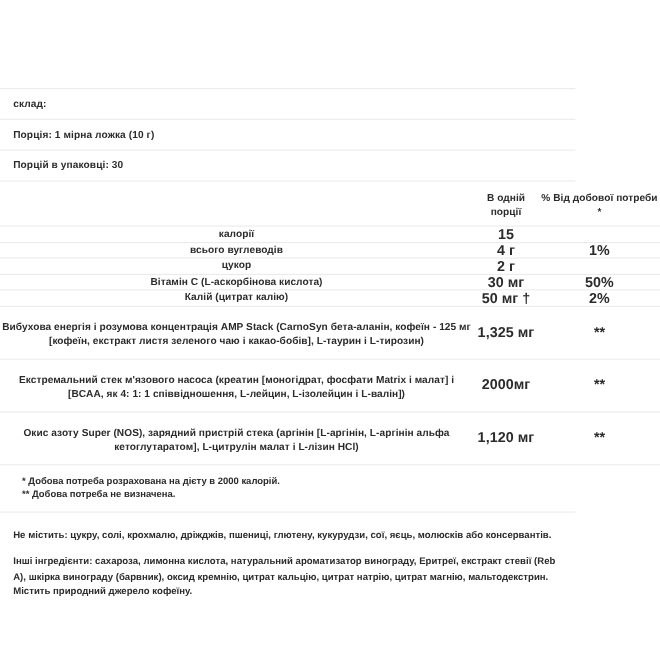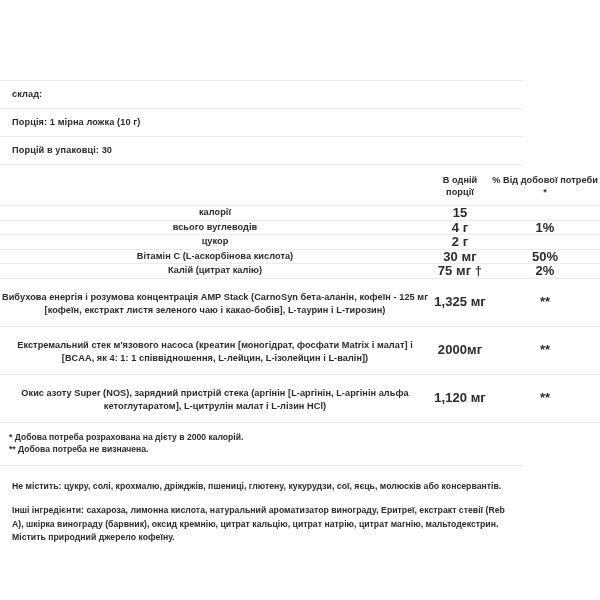--- a/index.html
+++ b/index.html
@@ -89,21 +89,21 @@
   .head-row .cell-name { padding-top: 9px; padding-bottom: 7px; }
 
   .blend .cell-name { padding-top: 12px; padding-bottom: 8px; }
   .blend .cell-amount,
   .blend .cell-dv { vertical-align: middle; }
 
   .dagger { white-space: nowrap; }
 
   
   .footnotes {
-    padding: 8px 12px 9px 9px;
+    padding: 8px 12px 9px 20px;
     font-size: 8.6px;
     font-weight: 700;
     line-height: 12.5px;
   }
   .footnotes div { white-space: nowrap; }
 
   .para {
     padding: 11px 12px 0 12px;
     font-size: 8.7px;
     font-weight: 700;
@@ -162,21 +162,21 @@
       </tr>
 
       <tr>
         <td class="cell-name">Вітамін С (L-аскорбінова кислота)</td>
         <td class="cell-amount">30 мг</td>
         <td class="cell-dv">50%</td>
       </tr>
 
       <tr>
         <td class="cell-name">Калій (цитрат калію)</td>
-        <td class="cell-amount dagger">75 мг †</td>
+        <td class="cell-amount dagger">50 мг †</td>
         <td class="cell-dv">2%</td>
       </tr>
 
       <tr class="blend">
         <td class="cell-name">Вибухова енергія і розумова концентрація AMP Stack (CarnoSyn бета-аланін, кофеїн - 125 мг [кофеїн, екстракт листя зеленого чаю і какао-бобів], L-таурин і L-тирозин)</td>
         <td class="cell-amount">1,325 мг</td>
         <td class="cell-dv">**</td>
       </tr>
 
       <tr class="blend">

